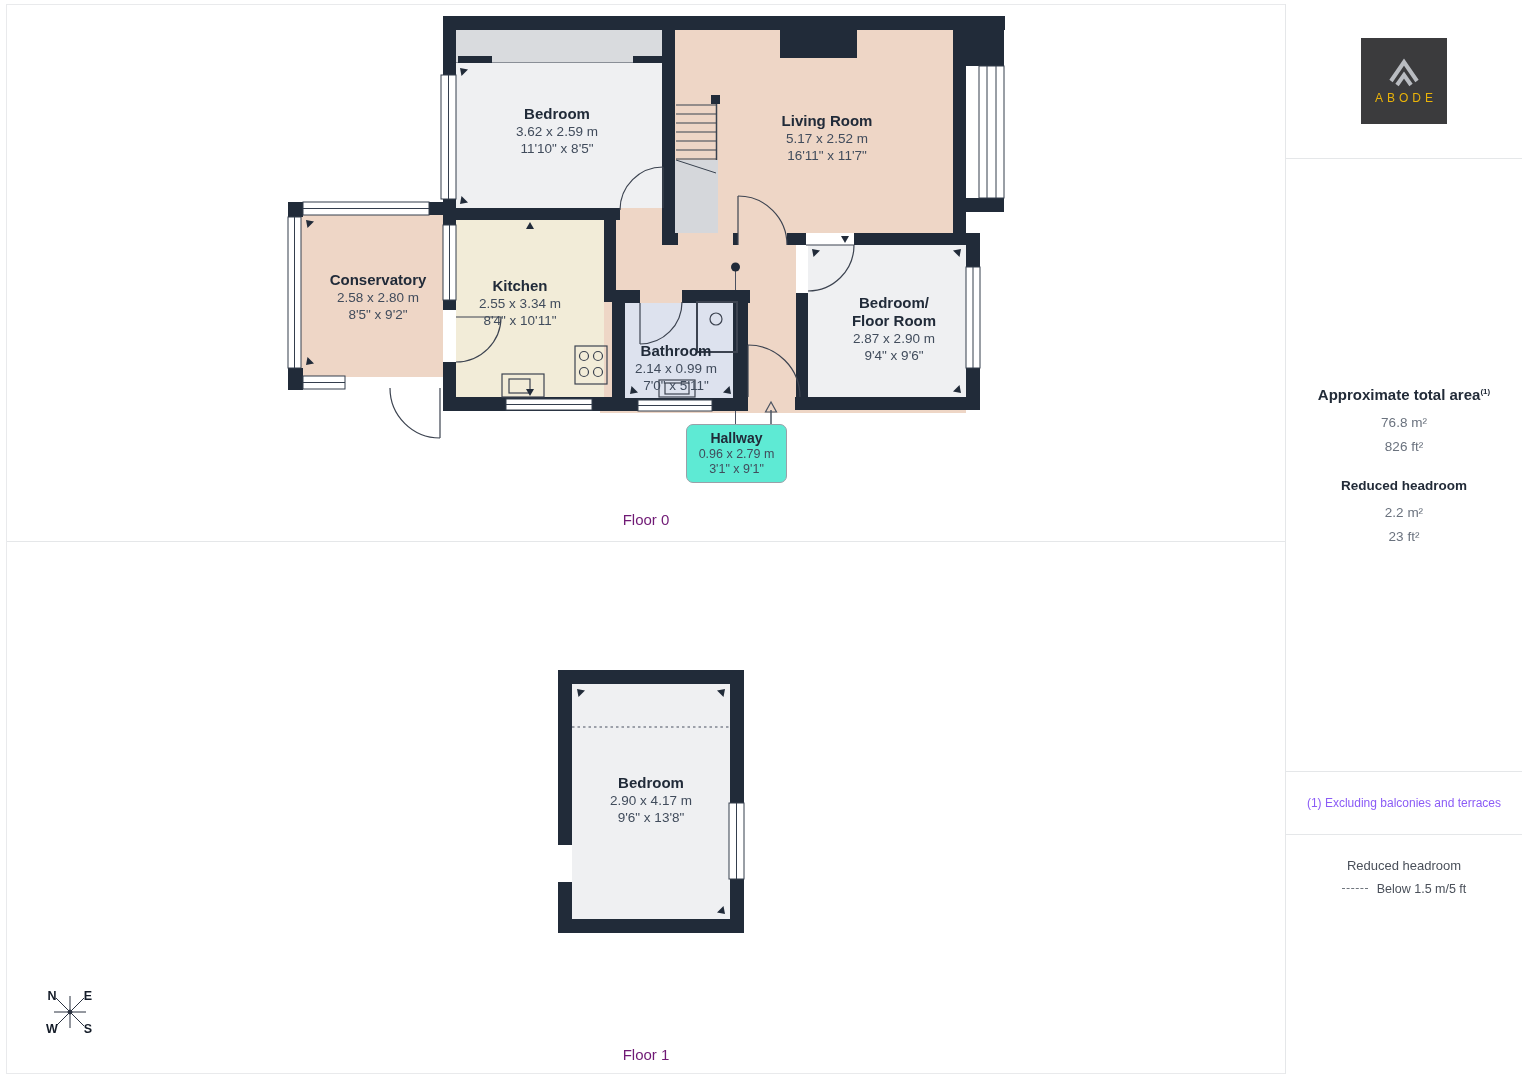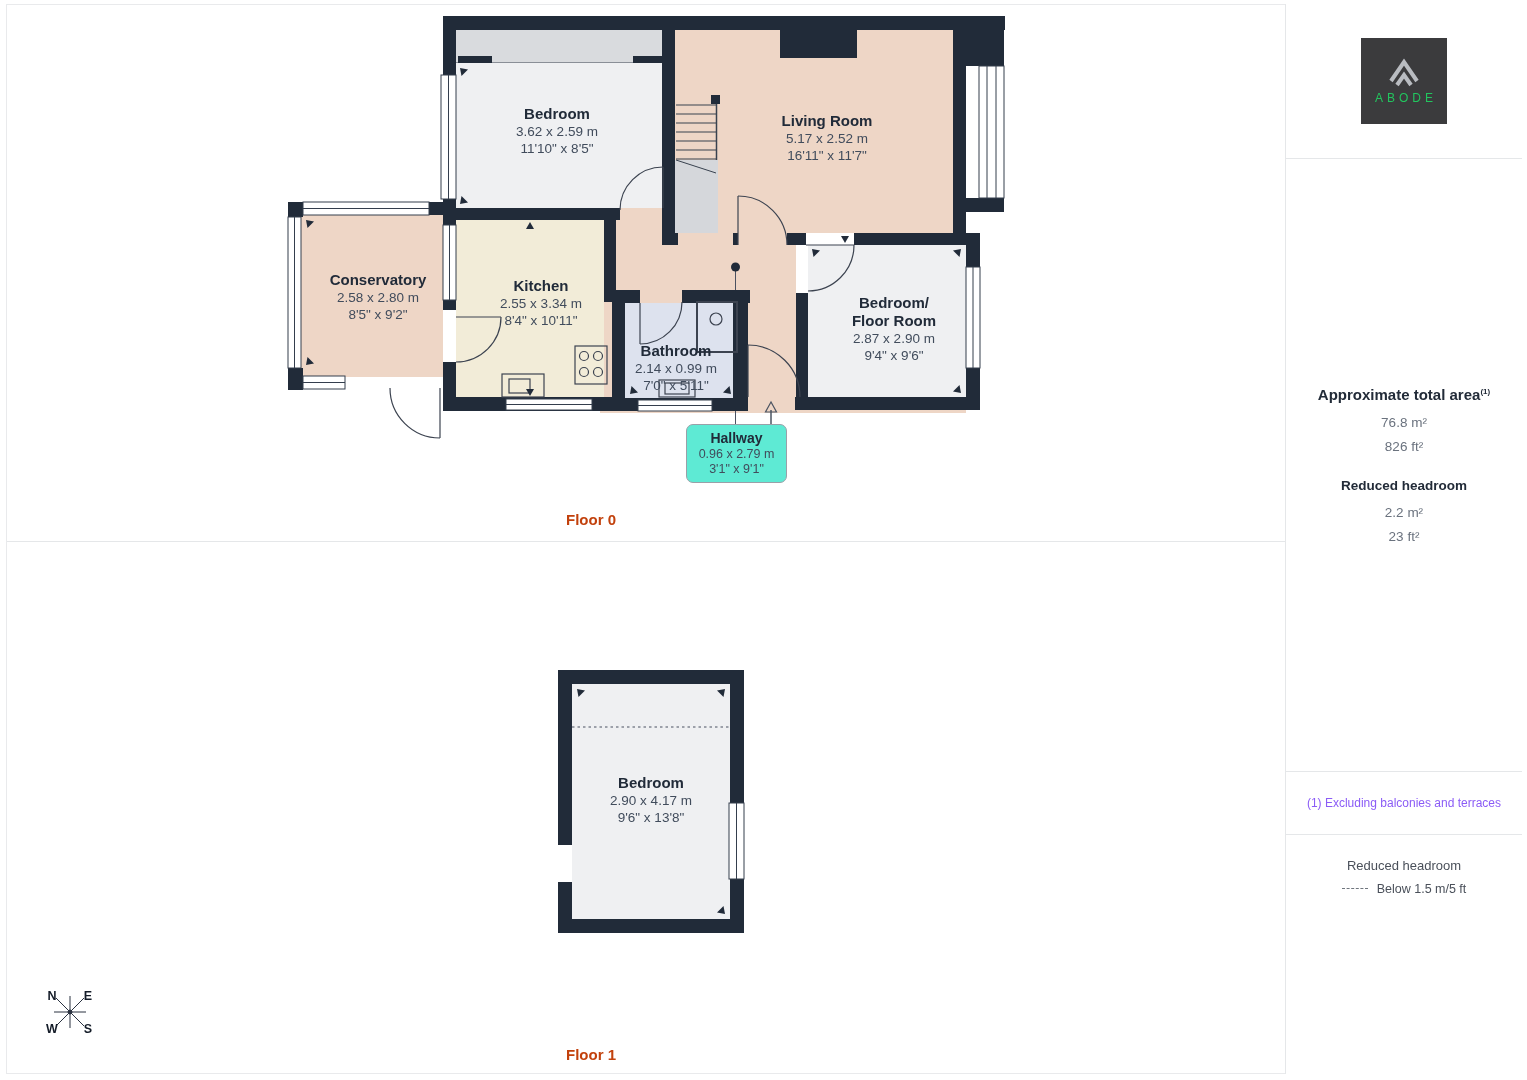--- a/index.html
+++ b/index.html
@@ -10,34 +10,34 @@
   .plansvg{position:absolute;left:0;top:0;}
 
   
   .rlabel{position:absolute;text-align:center;color:#212b39;}
   .rlabel .nm{display:block;font-weight:bold;font-size:15px;line-height:18px;}
   .rlabel .dim{display:block;font-size:13.5px;line-height:17px;color:#414c5c;}
   .hallbox{position:absolute;left:686px;top:424px;width:99px;height:52px;background:#5eead4;
            border:1px solid #9aa0a8;border-radius:7px;text-align:center;padding-top:5px;color:#212b39;}
   .hallbox .nm{display:block;font-weight:bold;font-size:14px;line-height:17px;}
   .hallbox .dim{display:block;font-size:12.5px;line-height:15px;color:#414c5c;}
-  .floorlabel{position:absolute;width:160px;font-weight:bold;font-size:15px;color:#c2410c;}
+  .floorlabel{position:absolute;width:160px;text-align:center;font-weight:normal;font-size:15px;color:#701a75;}
 
   
   .cletter{position:absolute;width:16px;text-align:center;font-weight:bold;font-size:12.5px;color:#141c28;}
 
   
   .sidebar{position:absolute;left:1285px;top:4px;width:236px;height:1070px;border-left:1px solid #e5e7e9;
            display:flex;flex-direction:column;background:#fff;}
   .sec{border-bottom:1px solid #e5e7e9;}
   .sec:last-child{border-bottom:none;}
   .logo-sec{height:154px;display:flex;align-items:center;justify-content:center;}
   .logo-square{width:86px;height:86px;background:#3b3b3d;display:flex;flex-direction:column;
                align-items:center;justify-content:center;}
-  .logo-text{color:#22c55e;font-size:12px;letter-spacing:4px;margin-top:4px;padding-left:4px;}
+  .logo-text{color:#eab308;font-size:12px;letter-spacing:4px;margin-top:4px;padding-left:4px;}
   .area-sec{height:612px;display:flex;flex-direction:column;align-items:center;justify-content:center;text-align:center;}
   .area-title{font-size:15px;font-weight:bold;color:#222b38;}
   .area-title sup{font-size:8px;}
   .val{font-size:13.5px;color:#6a727e;}
   .v1{margin-top:12px;} .v2{margin-top:9px;}
   .red-title{font-size:13.5px;font-weight:bold;color:#222b38;margin-top:24px;}
   .foot-sec{height:62px;display:flex;align-items:center;justify-content:center;}
   .foot-text{font-size:12px;color:#8b5cf6;text-align:center;}
   .legend-sec{height:83px;display:flex;flex-direction:column;align-items:center;justify-content:center;}
   .legend-title{font-size:13px;color:#4a505a;}
@@ -233,21 +233,21 @@
   <div class="rlabel" style="left:727px;top:112px;width:200px;">
     <span class="nm">Living Room</span>
     <span class="dim">5.17 x 2.52 m</span>
     <span class="dim">16'11" x 11'7"</span>
   </div>
   <div class="rlabel" style="left:278px;top:271px;width:200px;">
     <span class="nm">Conservatory</span>
     <span class="dim">2.58 x 2.80 m</span>
     <span class="dim">8'5" x 9'2"</span>
   </div>
-  <div class="rlabel" style="left:441px;top:277px;width:200px;">
+  <div class="rlabel" style="left:420px;top:277px;width:200px;">
     <span class="nm">Kitchen</span>
     <span class="dim">2.55 x 3.34 m</span>
     <span class="dim">8'4" x 10'11"</span>
   </div>
   <div class="rlabel" style="left:576px;top:342px;width:200px;">
     <span class="nm">Bathroom</span>
     <span class="dim">2.14 x 0.99 m</span>
     <span class="dim">7'0" x 5'11"</span>
   </div>
   <div class="rlabel" style="left:794px;top:294px;width:200px;">

